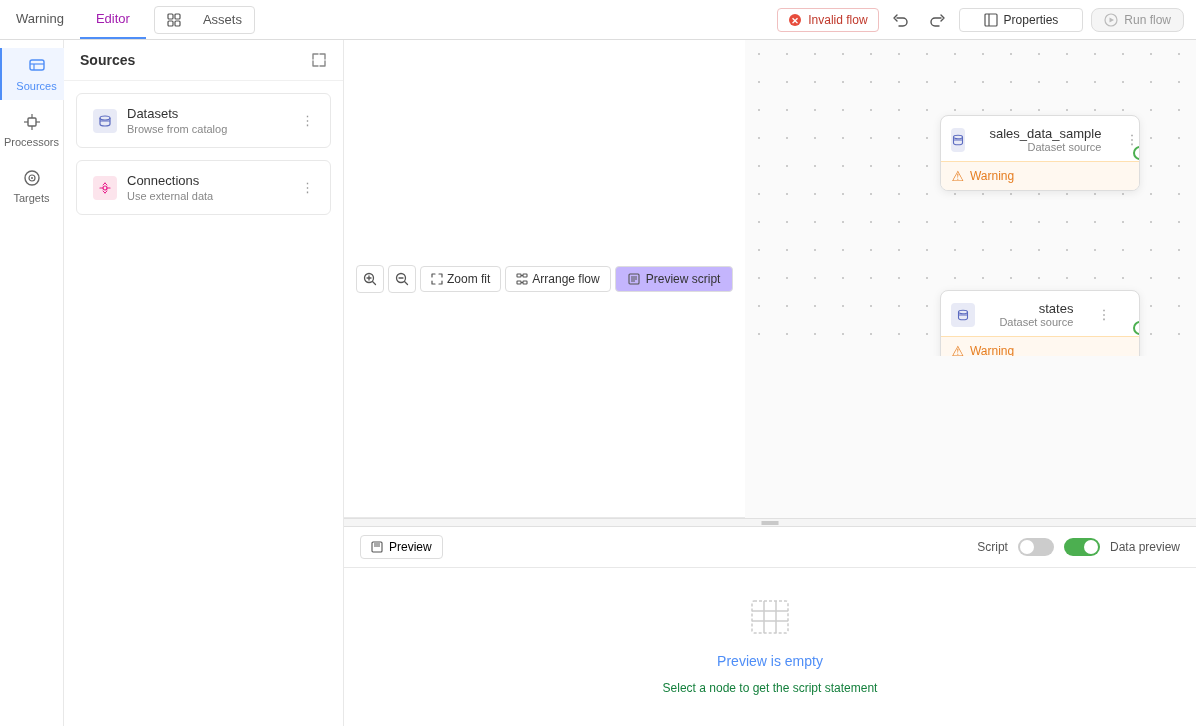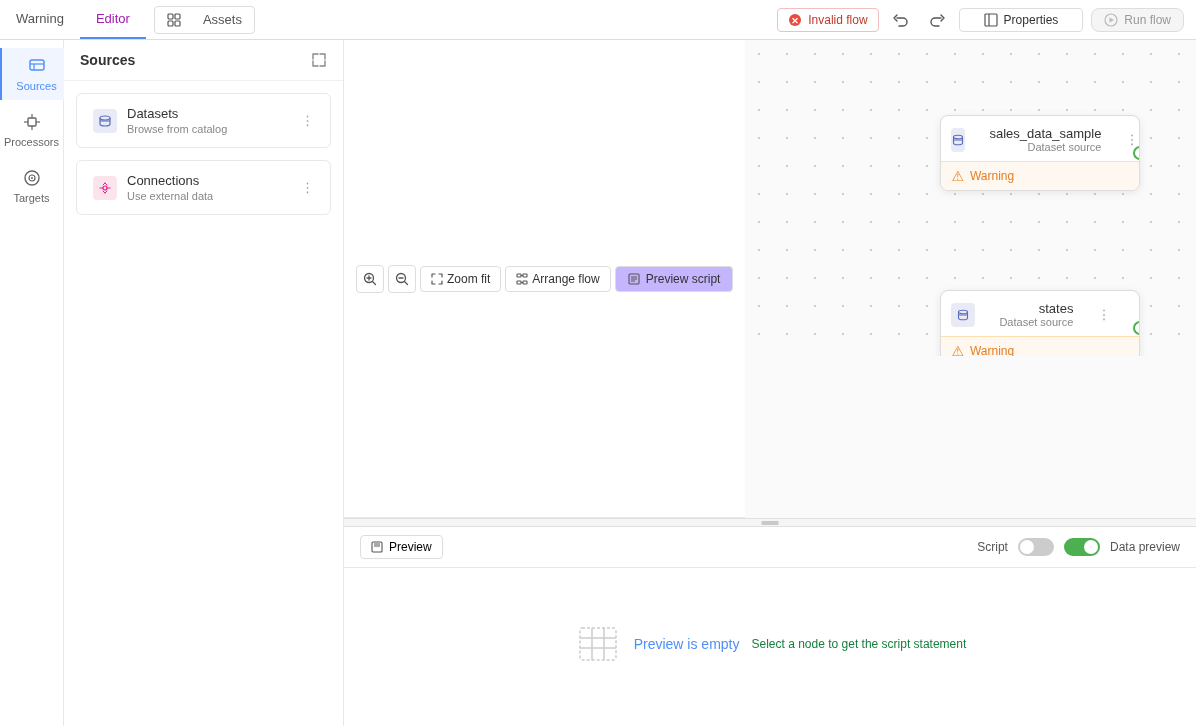--- a/index.html
+++ b/index.html
@@ -299,21 +299,21 @@
       position: absolute;
       width: 14px; height: 14px;
       background: #fff;
       border-radius: 50%;
       top: 2px;
       transition: left 0.2s;
     }
     .toggle.off::after { left: 2px; }
     .toggle.on::after { left: 20px; }
     .bottom-empty {
-      display: flex; flex-direction: row; align-items: center; justify-content: center;
+      display: flex; flex-direction: column; align-items: center; justify-content: center;
       height: calc(100% - 48px);
       gap: 12px;
     }
     .empty-icon {
       width: 48px; height: 48px;
       color: #aaa;
     }
     .empty-title { font-size: 14px; color: #4f8ef7; font-weight: 500; }
     .empty-desc { font-size: 12px; color: #15803d; }
   </style>

